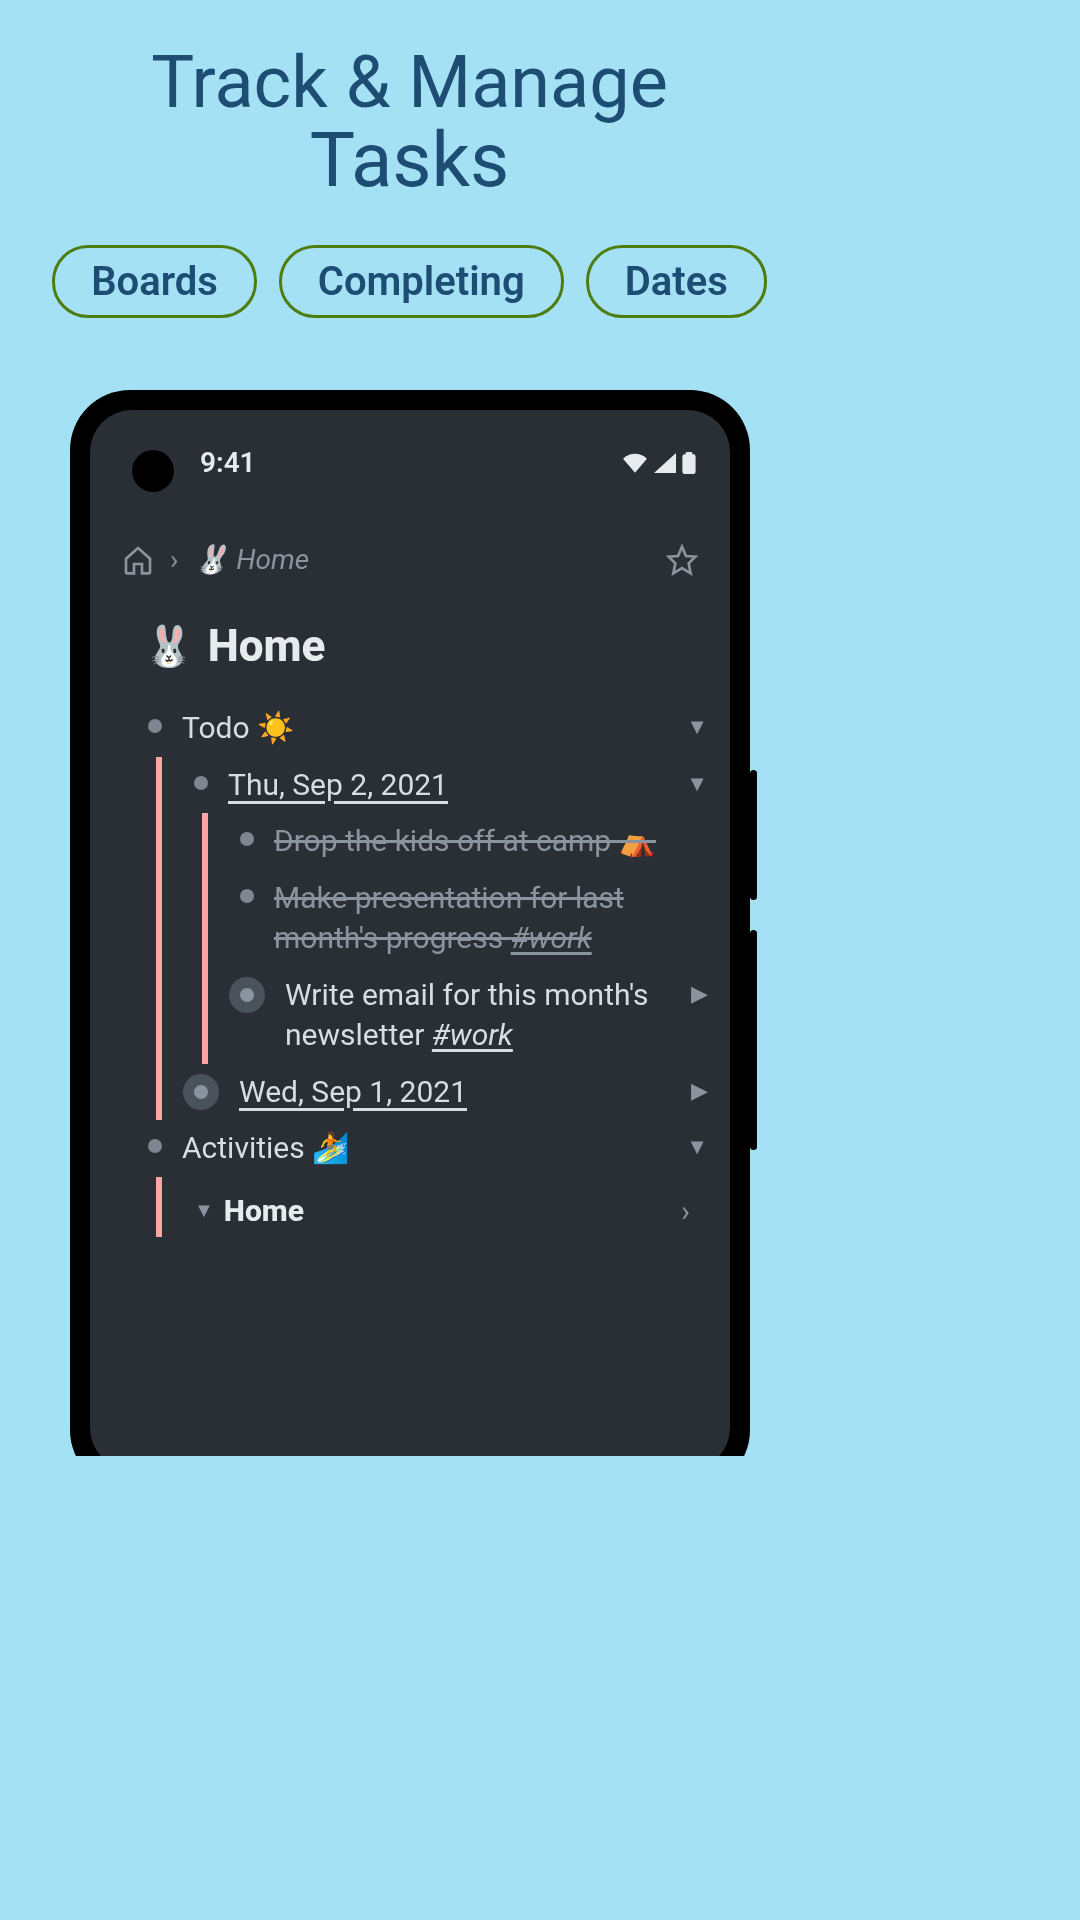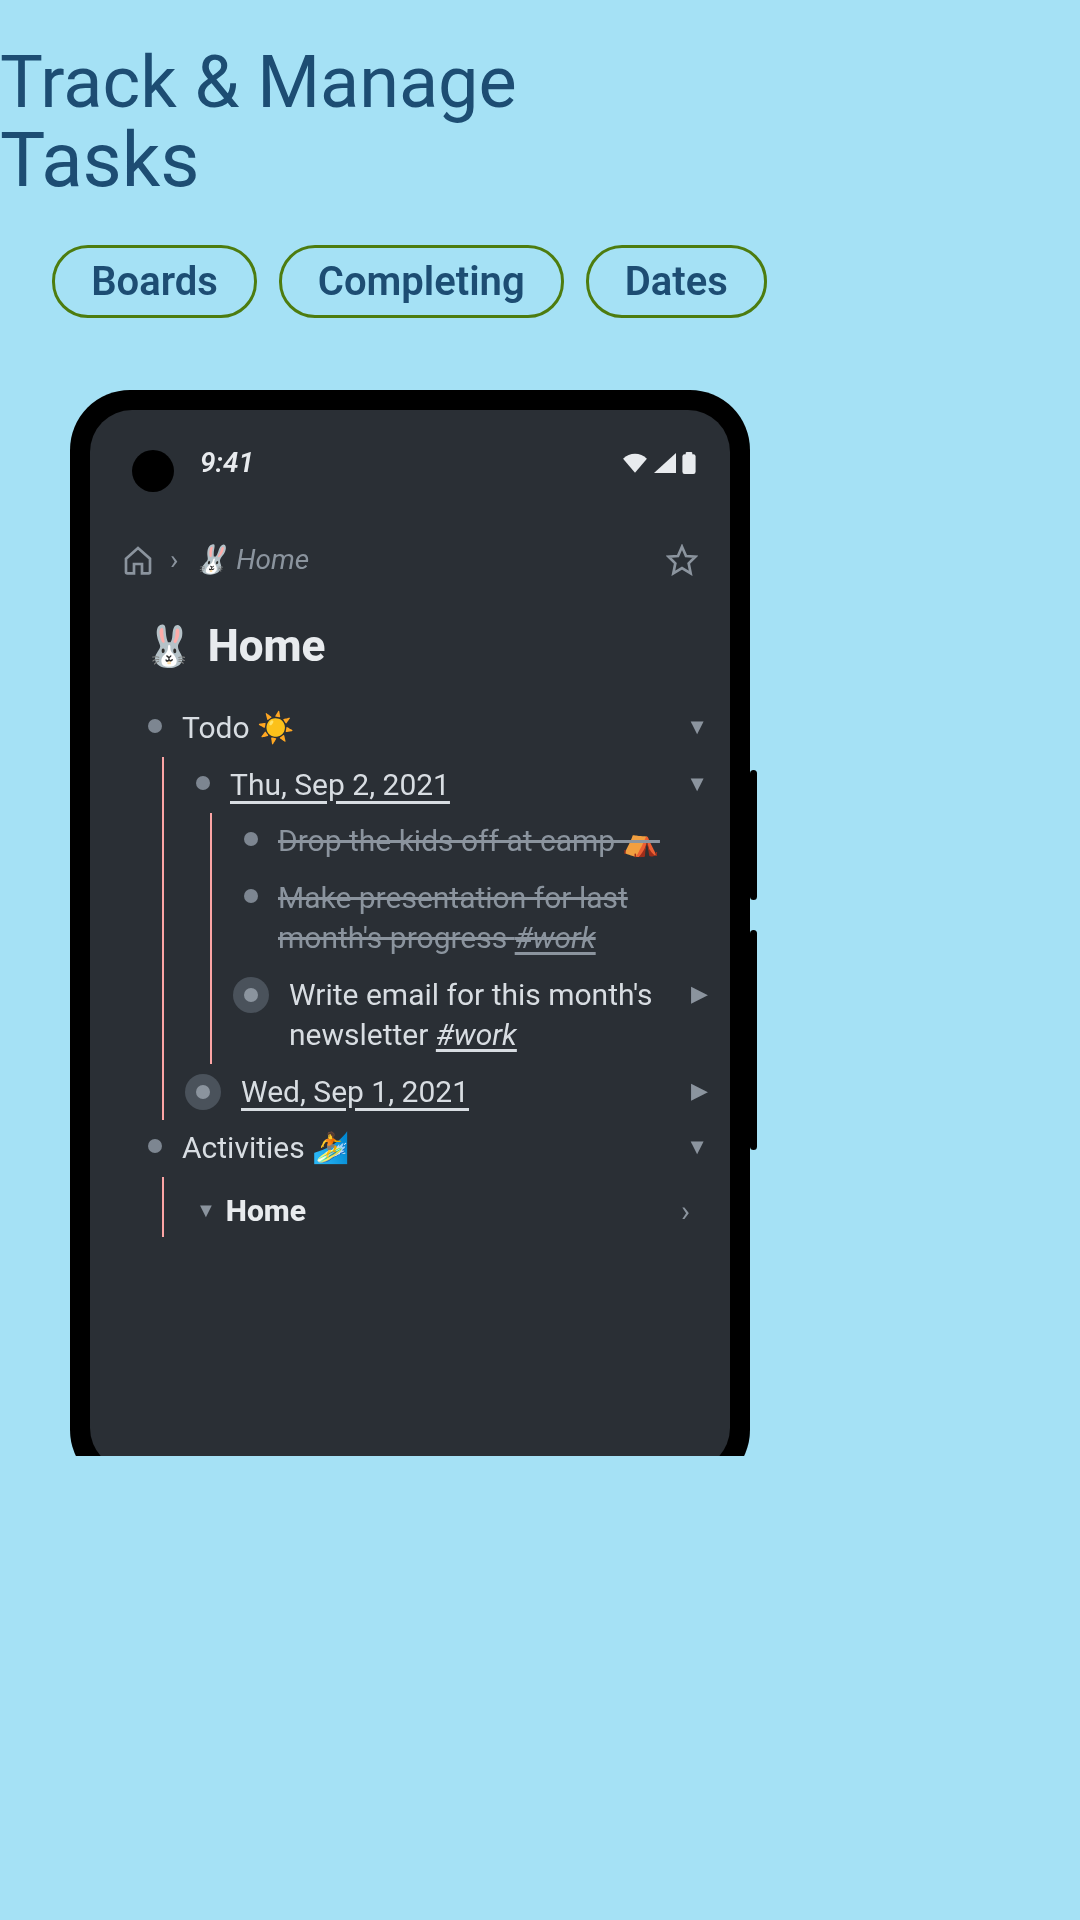--- a/index.html
+++ b/index.html
@@ -5,21 +5,21 @@
   * { box-sizing: border-box; margin: 0; padding: 0; }
   body {
     width: 819px;
     height: 1456px;
     background: #a5e1f5;
     font-family: -apple-system, BlinkMacSystemFont, "Segoe UI", Roboto, Helvetica, Arial, sans-serif;
     overflow: hidden;
     position: relative;
   }
   .promo-header {
-    text-align: left;
+    text-align: center;
     padding-top: 40px;
   }
   .promo-line1 {
     font-size: 72px;
     font-weight: 400;
     color: #1d4d73;
   }
   .promo-line2 {
     font-size: 76px;
     font-weight: 400;
@@ -72,21 +72,20 @@
     border-radius: 50%;
   }
   .status-bar {
     display: flex;
     justify-content: space-between;
     align-items: center;
     padding: 36px 34px 0 110px;
     font-size: 28px;
     font-weight: 600;
     color: #e8ebee;
-    font-style: italic;
   }
   .status-icons { display: flex; align-items: center; gap: 6px; }
 
   .breadcrumb-row {
     display: flex;
     align-items: center;
     justify-content: space-between;
     padding: 64px 32px 0 32px;
   }
   .breadcrumb-left {
@@ -159,22 +158,22 @@
   .node-text.done { text-decoration: line-through; color: #8b949e; }
   .node-text .hashtag { text-decoration: underline; text-underline-offset: 4px; font-style: italic; }
   .toggle {
     position: absolute;
     right: 0;
     top: 12px;
     color: #8b949e;
     font-size: 22px;
   }
   .children {
-    margin-left: 14px;
-    border-left: 2px solid #fca5a5;
+    margin-left: 8px;
+    border-left: 6px solid #fca5a5;
     padding-left: 32px;
   }
   .section-header {
     display: flex;
     align-items: center;
     gap: 10px;
     padding: 14px 0 6px 0;
     position: relative;
   }
   .section-caret { color: #8b949e; font-size: 20px; }

